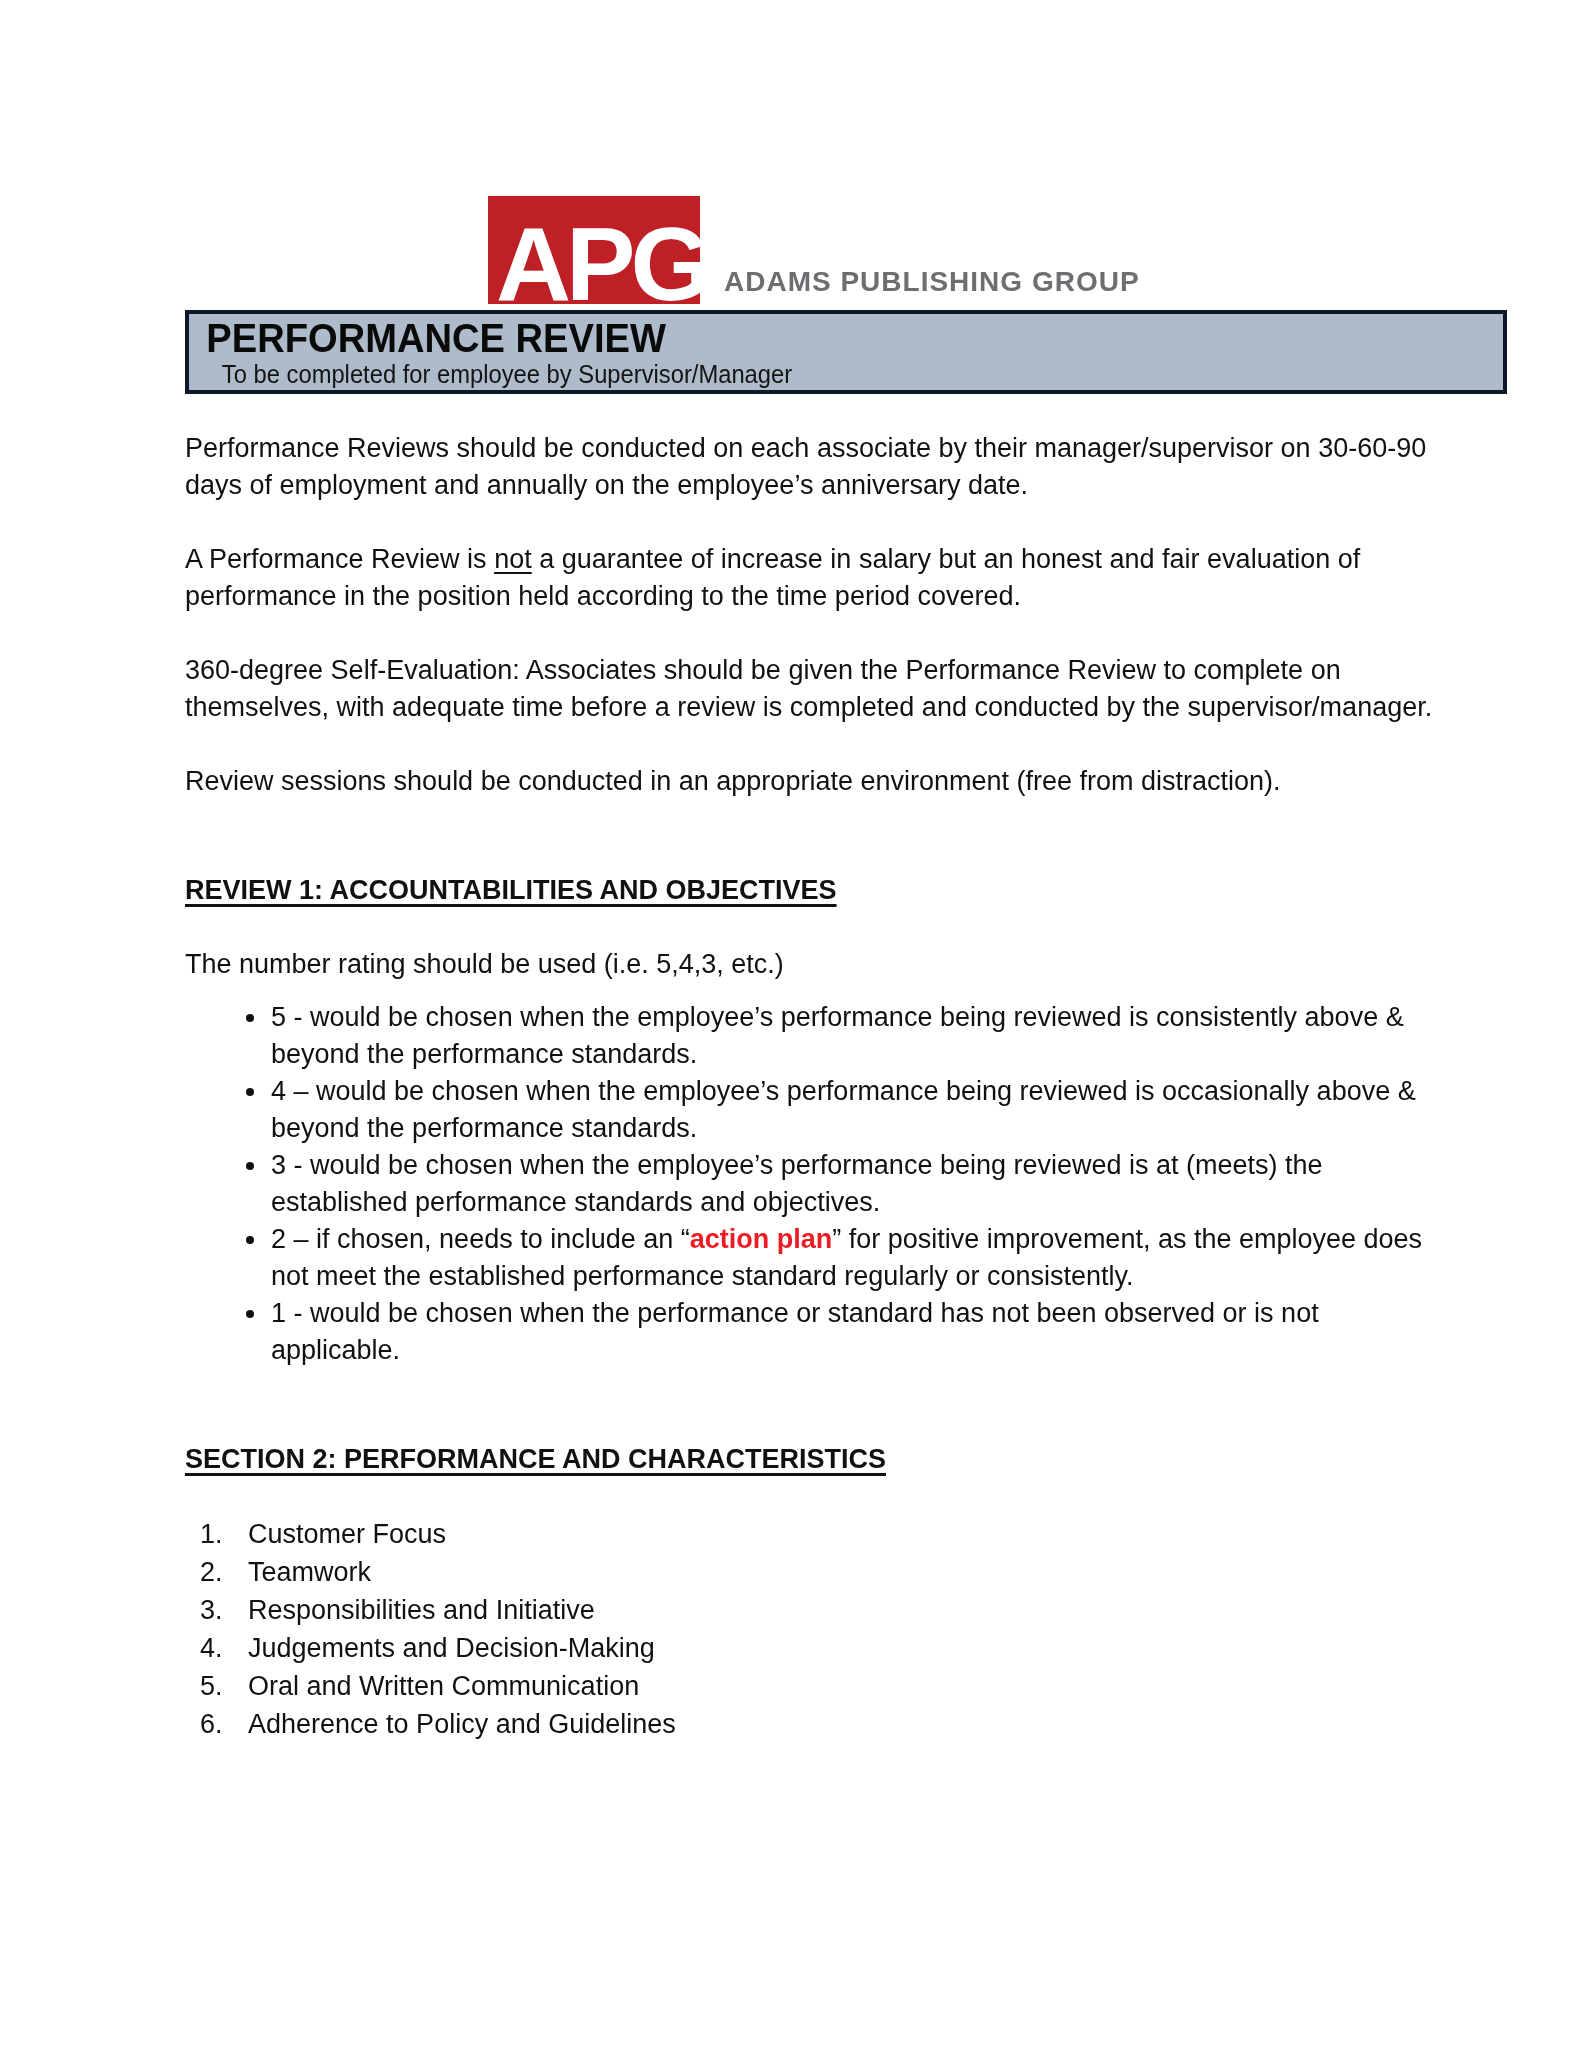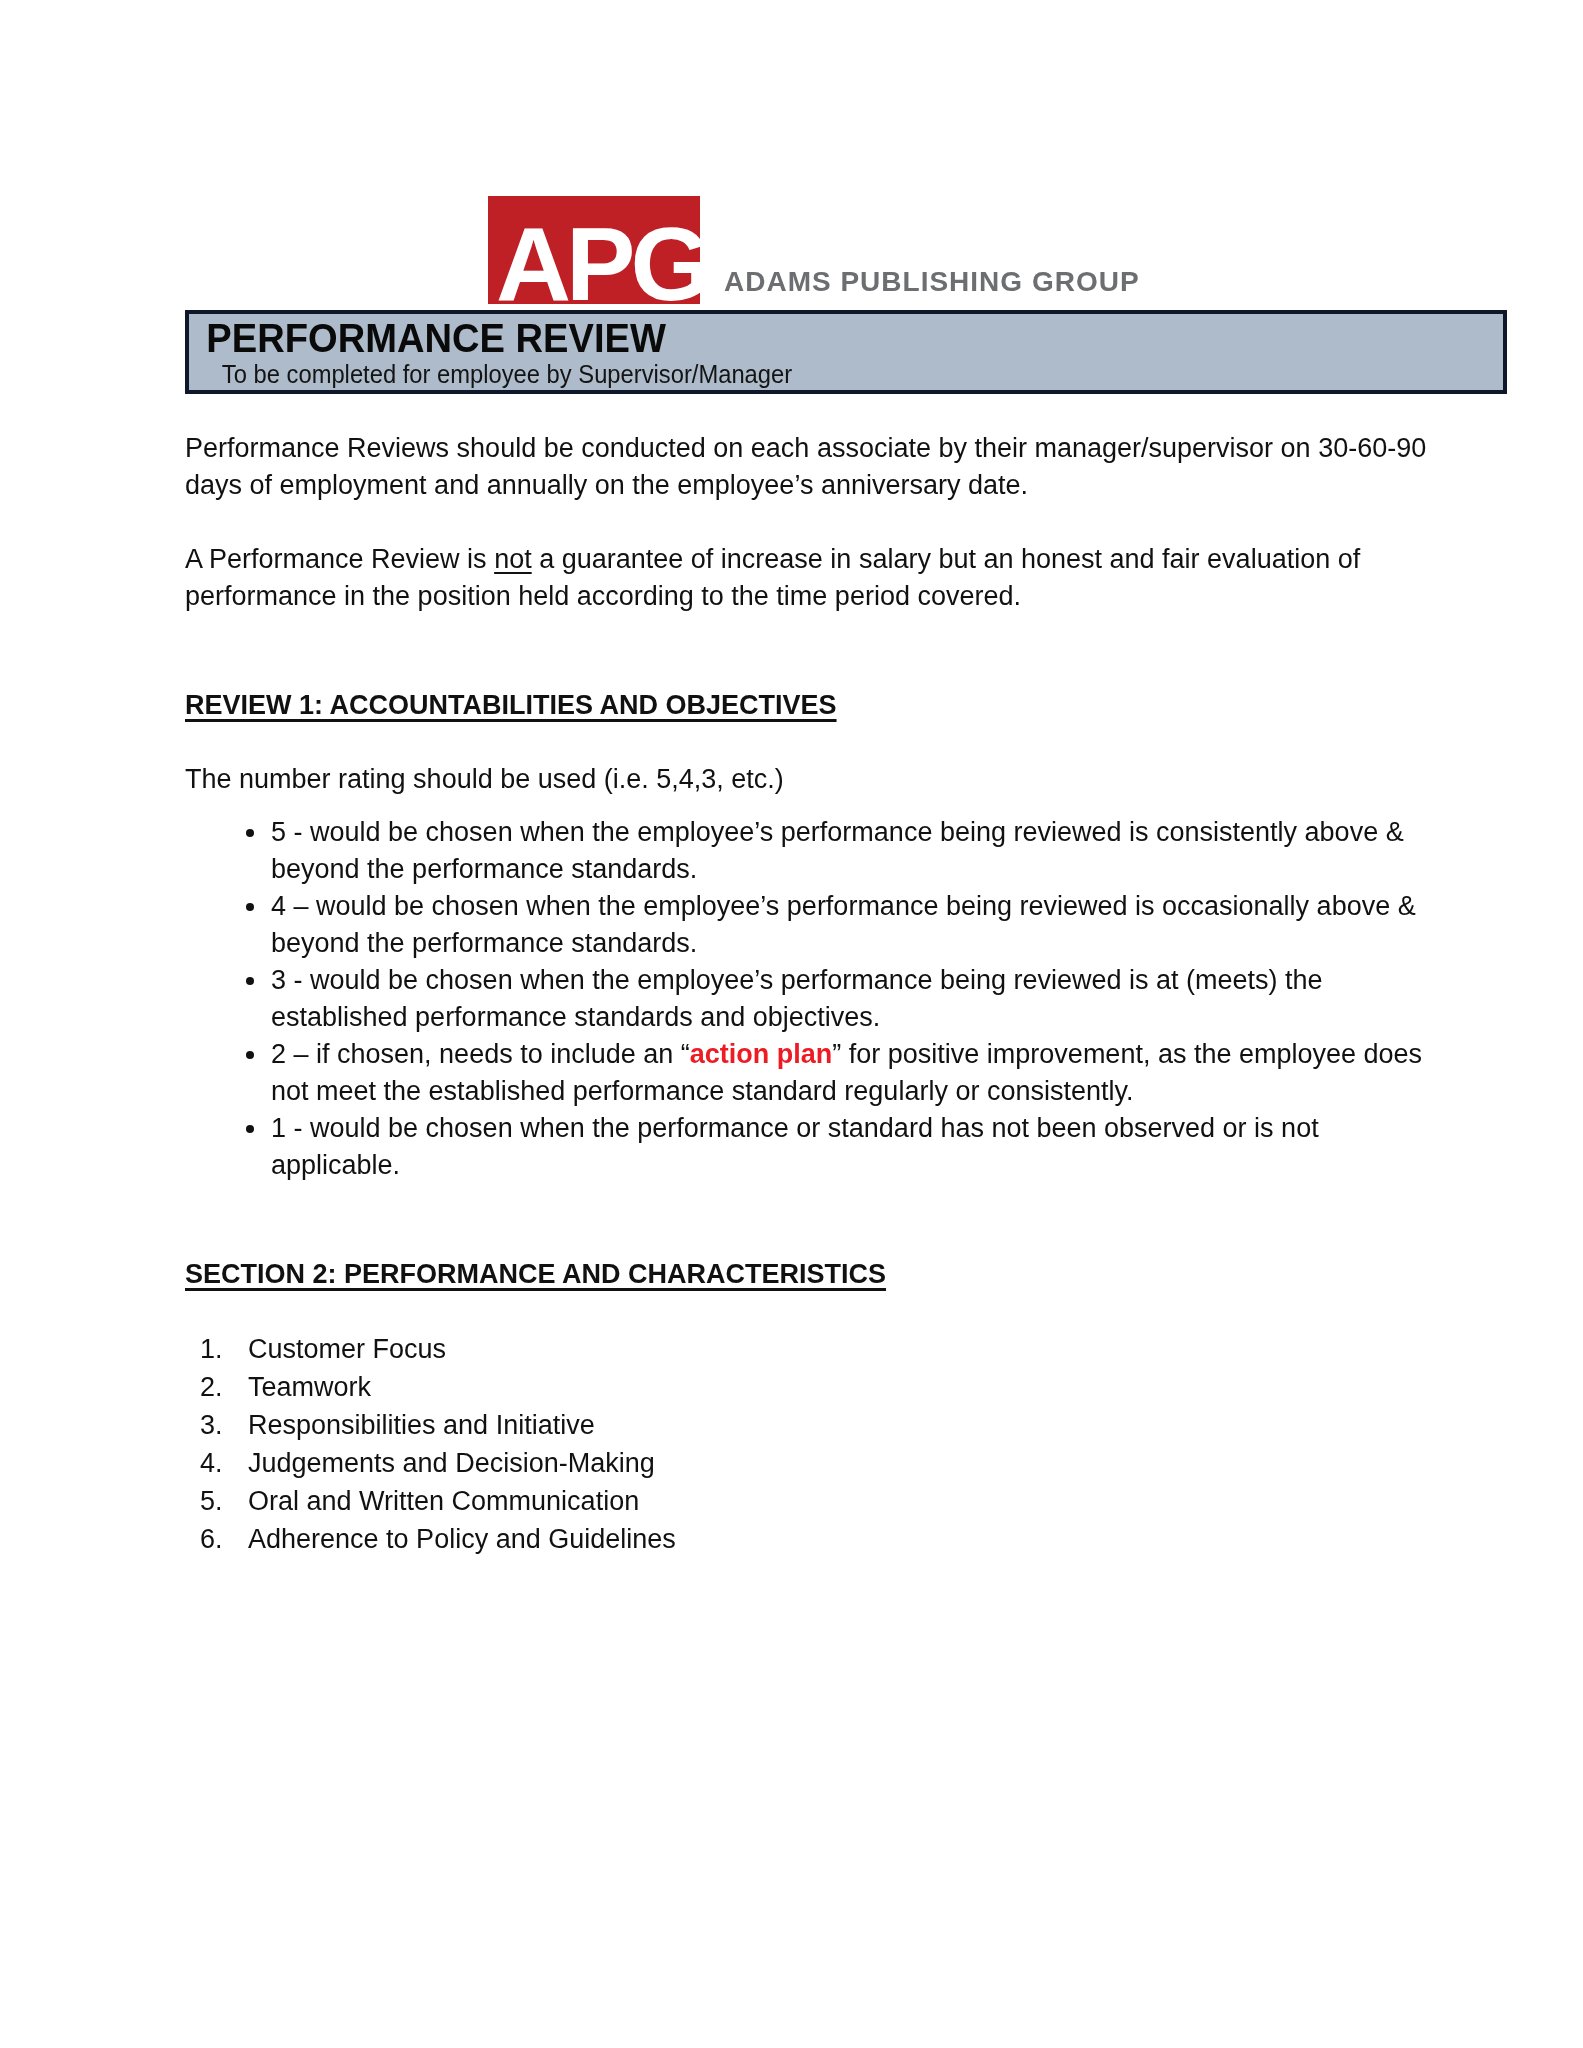--- a/index.html
+++ b/index.html
@@ -101,21 +101,23 @@
     <span class="banner-title">PERFORMANCE REVIEW</span>
     <span class="banner-subtitle">To be completed for employee by Supervisor/Manager</span>
   </div>
 
   <div class="content">
 
     <p>Performance Reviews should be conducted on each associate by their manager/supervisor on 30-60-90 days of employment and annually on the employee’s anniversary date.</p>
 
     <p><span>A Performance Review is </span><span class="u">not</span><span> a guarantee of increase in salary but an honest and fair evaluation of performance in the position held according to the time period covered.</span></p>
 
+    <p>360-degree Self-Evaluation: Associates should be given the Performance Review to complete on themselves, with adequate time before a review is completed and conducted by the supervisor/manager.</p>
 
+    <p>Review sessions should be conducted in an appropriate environment (free from distraction).</p>
 
     <div class="section-heading"><span class="hd">REVIEW 1: ACCOUNTABILITIES AND OBJECTIVES</span></div>
 
     <div class="intro-line">The number rating should be used (i.e. 5,4,3, etc.)</div>
 
     <ul class="rating-list">
       <li>5 - would be chosen when the employee’s performance being reviewed is consistently above &amp; beyond the performance standards.</li>
       <li>4 – would be chosen when the employee’s performance being reviewed is occasionally above &amp; beyond the performance standards.</li>
       <li>3 - would be chosen when the employee’s performance being reviewed is at (meets) the established performance standards and objectives.</li>
       <li><span>2 – if chosen, needs to include an “</span><span class="red-highlight">action plan</span><span>” for positive improvement, as the employee does not meet the established performance standard regularly or consistently.</span></li>

